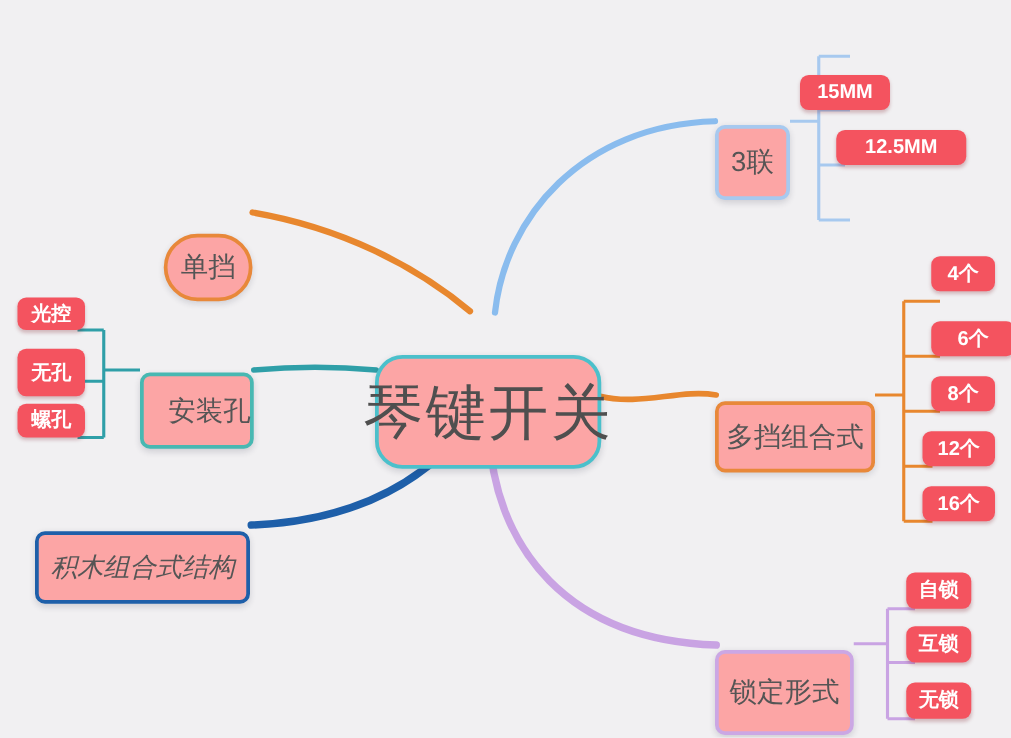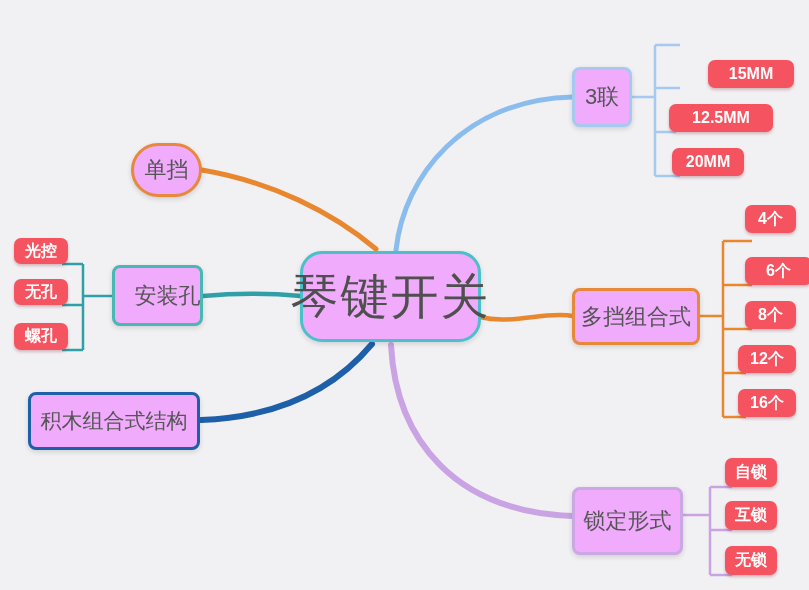--- a/index.html
+++ b/index.html
@@ -6,28 +6,29 @@
   body{
     width:809px;height:590px;
     background:#f1f0f2;
     font-family:"Liberation Sans","DejaVu Sans",sans-serif;
     position:relative;overflow:hidden;
   }
   #canvas{position:absolute;left:0;top:0;width:809px;height:590px;}
   svg.edges{position:absolute;left:0;top:0;z-index:1;}
   .node{
     position:absolute;z-index:2;
-    background:#f0abfc;
+    background:#fca5a5;
     display:flex;align-items:center;justify-content:center;
     color:#555;
     box-shadow:0 2px 5px rgba(40,40,60,.16);
     box-sizing:border-box;
     border-radius:8px;
     cursor:default;
     white-space:nowrap;
+    margin-top:33px;
   }
   .node.center{
     border:3px solid #4bc0cb;
     border-radius:22px;
     font-size:48px;
     letter-spacing:2px;
     color:#4f4f4f;
   }
   .node.branch{font-size:22px;}
   .b-orange{border:3px solid #e8883a;}
@@ -67,39 +68,38 @@
 
     <path d="M632,97 H655 M655,45 V176 M655,45 H680 M655,88 H680 M655,132 H676 M655,176 H680" stroke="#a7c9ef" stroke-width="2.5" fill="none"></path>
 
     <path d="M700,316 H723 M723,241 V417 M723,241 H752 M723,285 H752 M723,329 H752 M723,373 H746 M723,417 H746" stroke="#e8872e" stroke-width="2.5" fill="none"></path>
 
     <path d="M683,515 H710 M710,487 V575 M710,487 H732 M710,530 H732 M710,575 H732" stroke="#c9a3e3" stroke-width="2.5" fill="none"></path>
   </svg>
 
   <div class="node center" style="left:300px;top:251px;width:181px;height:91px;">琴键开关</div>
 
-  <div class="node branch b-orange" style="left:131px;top:143px;width:71px;height:54px;border-radius:27px;">单挡</div>
+  <div class="node branch b-orange" style="left:131px;top:154px;width:71px;height:54px;border-radius:27px;">单挡</div>
 
   <div class="node branch b-teal" style="left:112px;top:265px;width:91px;height:61px;padding-left:20px;">安装孔</div>
 
-  <div class="node branch b-darkblue" style="left:28px;top:392px;width:172px;height:58px;font-size:21px;">积木组合式结构</div>
+  <div class="node branch b-darkblue" style="left:28px;top:392px;width:172px;height:58px;font-size:21px;font-style:italic;">积木组合式结构</div>
 
   <div class="node branch b-lightblue" style="left:572px;top:67px;width:60px;height:60px;">3联</div>
 
   <div class="node branch b-orange" style="left:572px;top:288px;width:128px;height:57px;">多挡组合式</div>
 
   <div class="node branch b-purple" style="left:572px;top:487px;width:111px;height:68px;">锁定形式</div>
 
   <div class="badge" style="left:14px;top:238px;width:54px;height:26px;">光控</div>
-  <div class="badge" style="left:14px;top:279px;width:54px;height:26px;">无孔</div>
+  <div class="badge" style="left:14px;top:279px;width:54px;height:38px;">无孔</div>
   <div class="badge" style="left:14px;top:323px;width:54px;height:27px;">螺孔</div>
 
-  <div class="badge mm" style="left:708px;top:60px;width:86px;height:28px;">15MM</div>
+  <div class="badge mm" style="left:640px;top:60px;width:72px;height:28px;">15MM</div>
   <div class="badge mm" style="left:669px;top:104px;width:104px;height:28px;">12.5MM</div>
-  <div class="badge mm" style="left:672px;top:148px;width:72px;height:28px;">20MM</div>
 
   <div class="badge" style="left:745px;top:205px;width:51px;height:28px;">4个</div>
   <div class="badge" style="left:745px;top:257px;width:67px;height:28px;">6个</div>
   <div class="badge" style="left:745px;top:301px;width:51px;height:28px;">8个</div>
   <div class="badge" style="left:738px;top:345px;width:58px;height:28px;text-align:center;">12个</div>
   <div class="badge" style="left:738px;top:389px;width:58px;height:28px;">16个</div>
 
   <div class="badge" style="left:725px;top:458px;width:52px;height:29px;">自锁</div>
   <div class="badge" style="left:725px;top:501px;width:52px;height:29px;text-align:center;">互锁</div>
   <div class="badge" style="left:725px;top:546px;width:52px;height:29px;">无锁</div>

